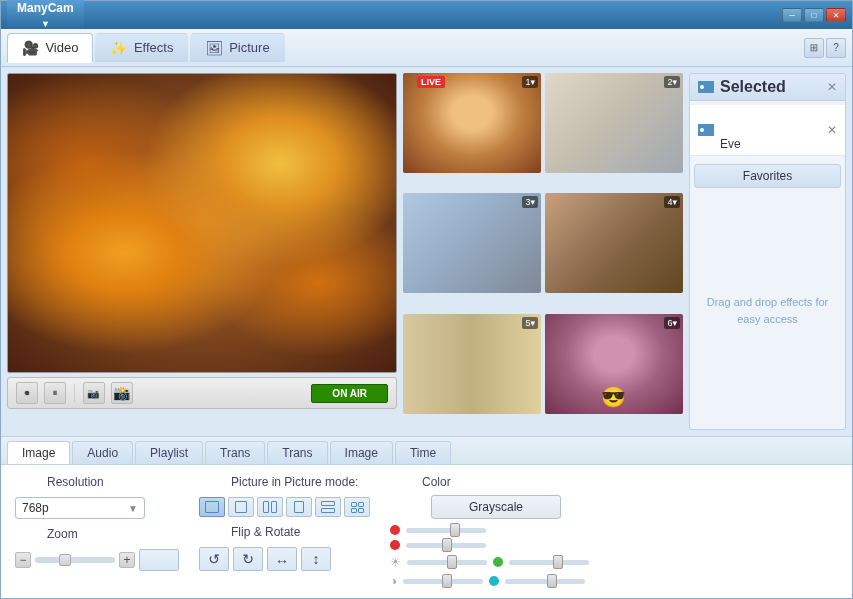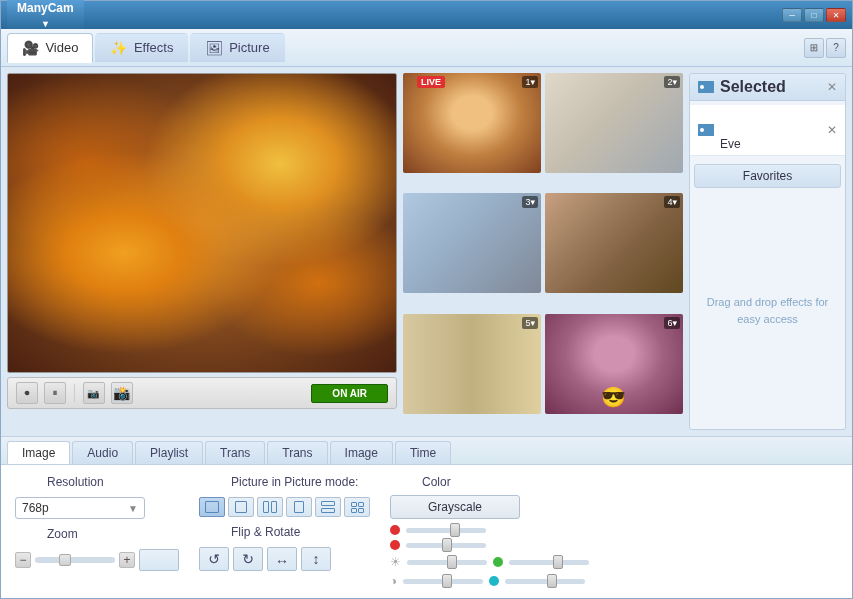--- a/index.html
+++ b/index.html
@@ -501,20 +501,21 @@
     }
     .grayscale-btn {
       background: linear-gradient(to bottom, #f0f4f8, #e0e8f0);
       border: 1px solid #b0c0d0;
       border-radius: 3px;
       padding: 4px 20px;
       font-size: 12px;
       color: #334;
       cursor: pointer;
       width: 130px;
+      margin-left: 41px;
     }
     .color-sliders {
       display: flex;
       flex-direction: column;
       gap: 5px;
     }
     .color-slider-row {
       display: flex;
       align-items: center;
       gap: 6px;

